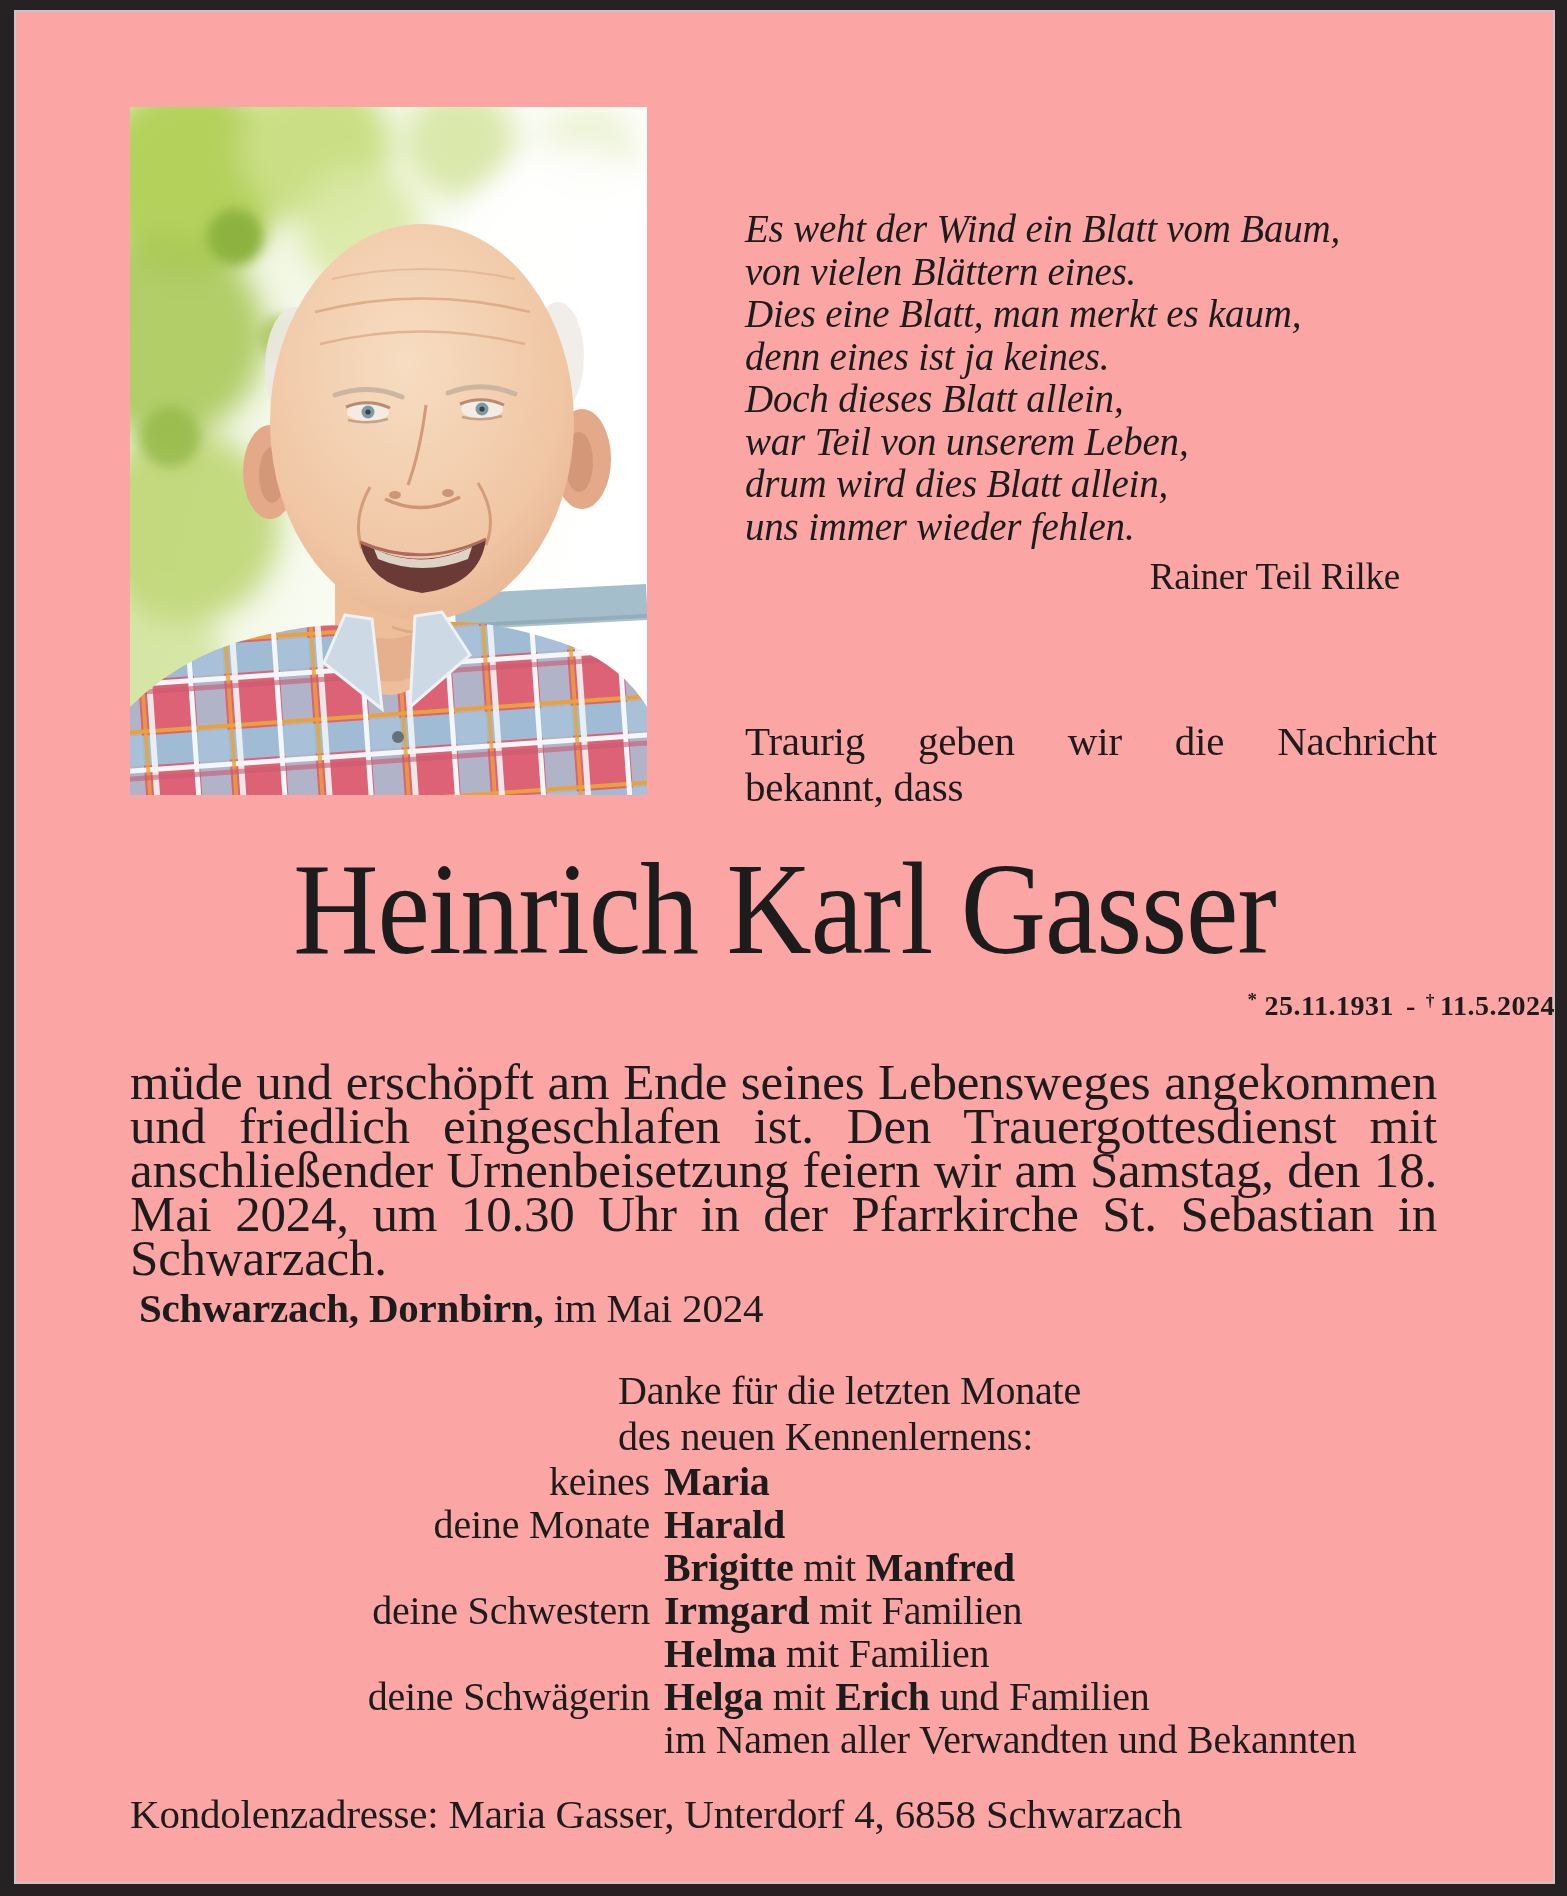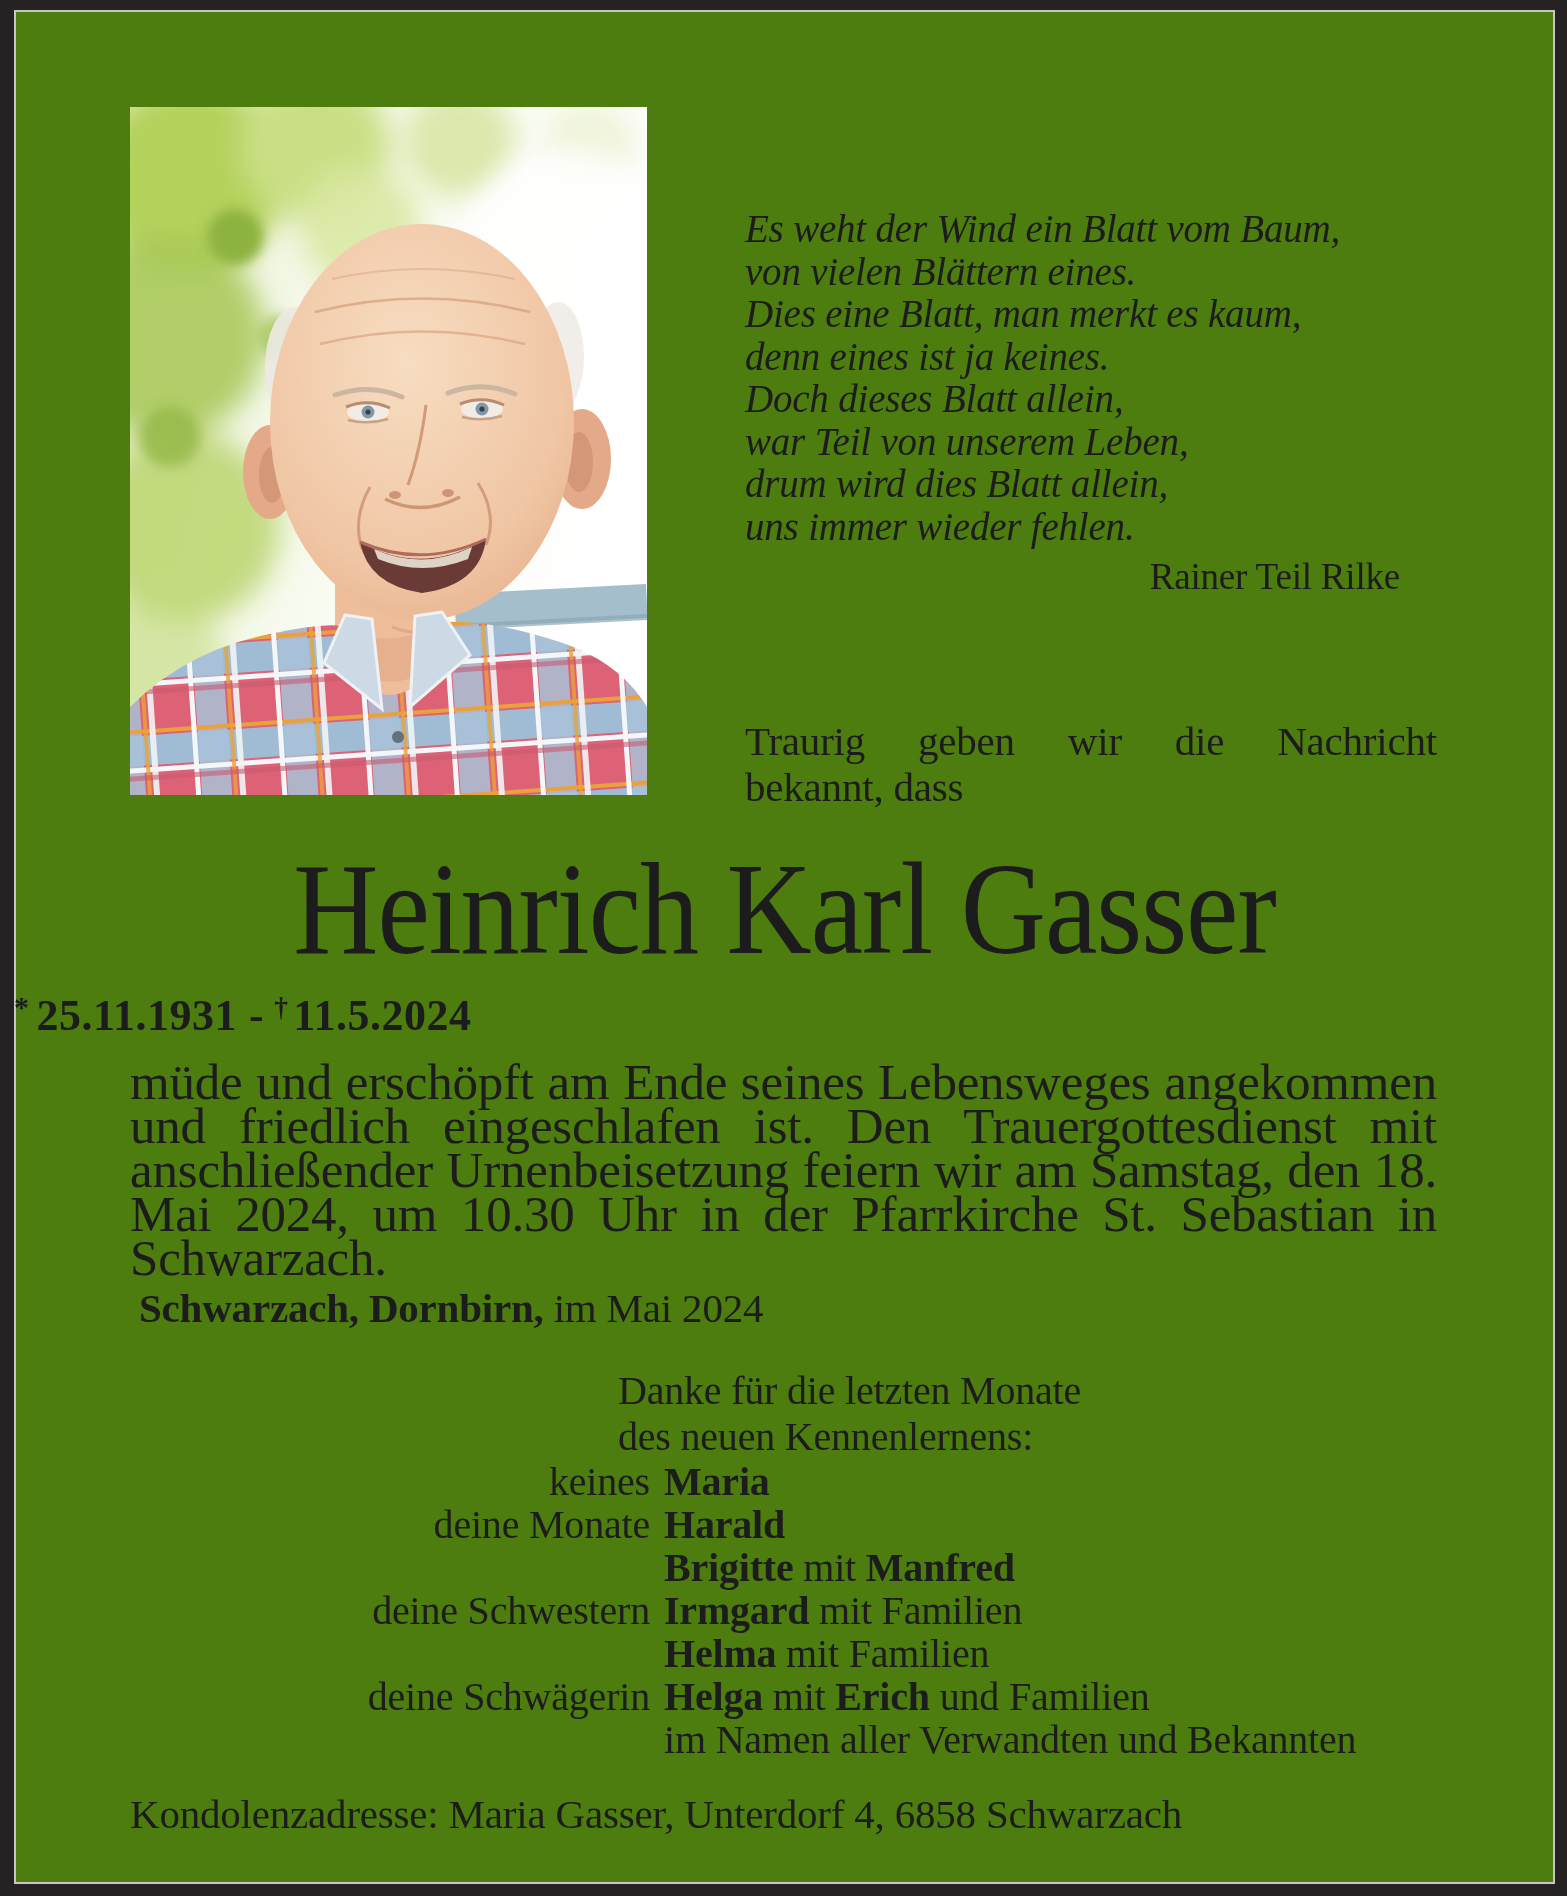--- a/index.html
+++ b/index.html
@@ -1,20 +1,20 @@
 <!DOCTYPE html>
 <html lang="de"><head>
 <meta charset="utf-8">
 <style>
   html,body { margin:0; padding:0; background:#ffffff; }
   .page {
     position:relative;
     width:1567px; height:1896px;
     box-sizing:border-box;
-    background:#4d7c0f;
+    background:#fca5a5;
     border-style:solid;
     border-color:#262223;
     border-width:10px 12px 12px 14px;
     overflow:hidden;
     font-family:"Liberation Serif","DejaVu Serif",serif;
     color:#1c1c1c;
     letter-spacing:-0.2px;
   }
   .page::before {
     content:''; position:absolute; inset:0;
@@ -32,21 +32,21 @@
   .poem-attribution { top:545px; right:155px; font-size:37px; font-style:normal; }
 
   
   .announce { left:731px; top:708px; width:692px; font-size:41px; line-height:46px; }
   .announce .j1 { display:block; text-align:justify; text-align-last:justify; }
   .announce .j2 { display:block; }
 
   
   .name { left:0; right:0; top:838px; text-align:center; font-size:118px; line-height:1.05; white-space:nowrap; }
   .name-inner { display:inline-block; transform:scale(1,1.12); transform-origin:50% 55%; letter-spacing:-1px; }
-  .dates { left:0; right:0; top:980px; text-align:left; font-size:44px; font-weight:bold; letter-spacing:0.5px; }
+  .dates { left:0; right:0; top:980px; text-align:right; font-size:28px; font-weight:bold; letter-spacing:0.5px; }
   .dates .star { display:inline-block; font-size:0.68em; transform:translateY(-0.45em); margin-right:7px; }
   .dates .dagger { display:inline-block; font-size:0.62em; transform:translateY(-0.5em); margin-right:5px; }
   .dates .sep { margin:0 10px 0 12px; }
 
   
   .obituary { left:116px; top:1050px; width:1307px; font-size:51px; line-height:44px; text-align:justify; }
 
   
   .placeline { left:125px; top:1274px; font-size:41px; }
   .placeline .bold { font-weight:bold; }

